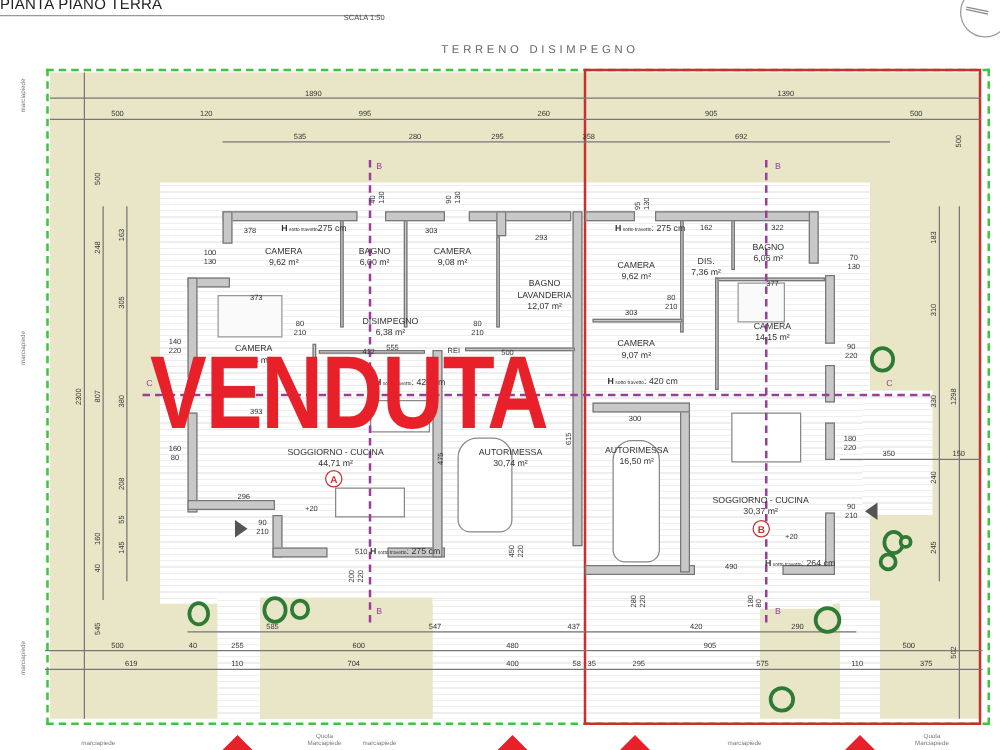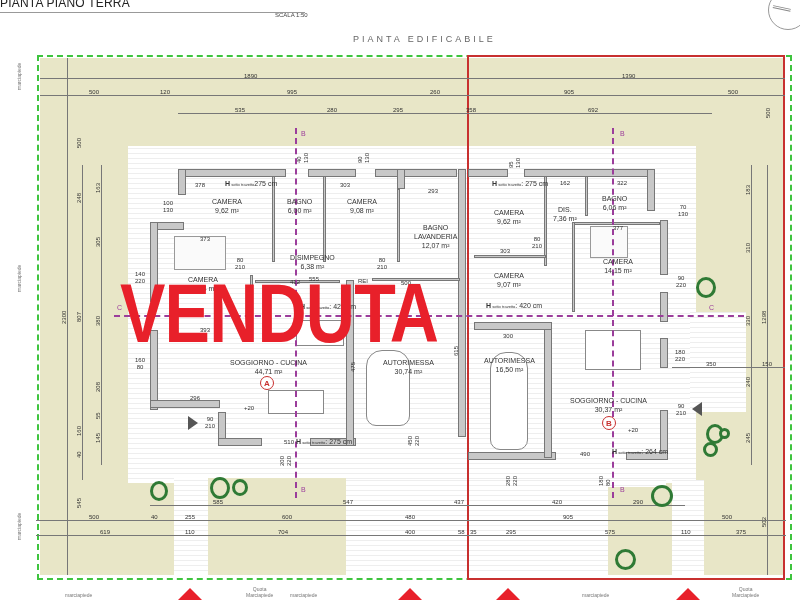--- a/index.html
+++ b/index.html
@@ -38,21 +38,21 @@
   .bed { border:1px solid #999; background:#fafafa; }
   .frame { border:1px solid #888; box-sizing:border-box; background:#fff; }
 </style>
 </head>
 <body>
 
 <div class="abs title">PIANTA PIANO TERRA</div>
 <div class="abs title-rule"></div>
 <div class="abs scale">SCALA 1:50</div>
 <div class="abs north"></div>
-<div class="abs terreno">PIANTA EDIFICABILE</div>
+<div class="abs terreno">TERRENO DISIMPEGNO</div>
 
 <div class="abs side-label" style="left:16px;top:90px;">marciapiede</div>
 <div class="abs side-label" style="left:16px;top:292px;">marciapiede</div>
 <div class="abs side-label" style="left:16px;top:540px;">marciapiede</div>
 
 <div class="abs lot" style="left:40px;top:58px;width:745px;height:517px;"></div>
 
 <div class="abs paved" style="left:128px;top:146px;width:568px;height:337px;"></div>
 <div class="abs paved" style="left:346px;top:480px;width:320px;height:95px;"></div>
 <div class="abs paved" style="left:174px;top:478px;width:34px;height:97px;"></div>

